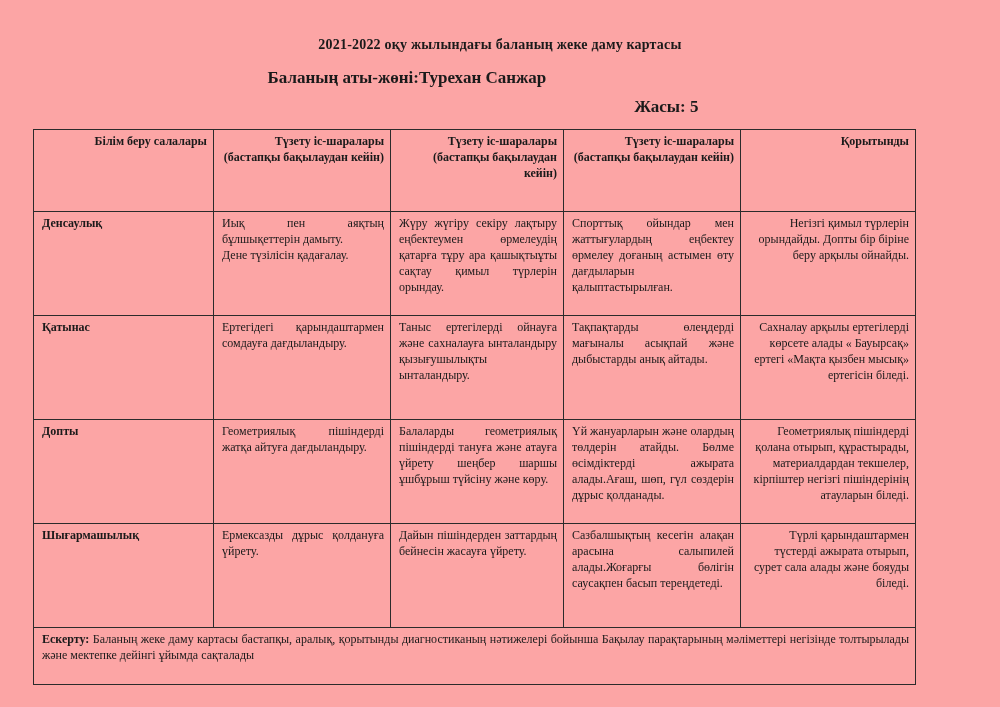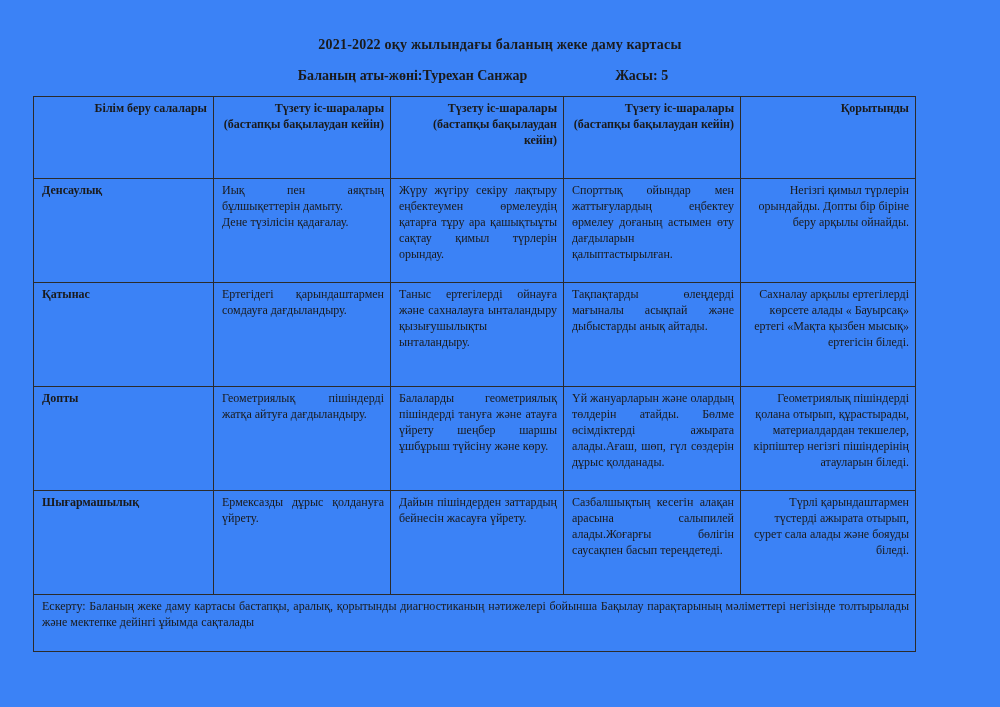--- a/index.html
+++ b/index.html
@@ -1,41 +1,41 @@
 <!DOCTYPE html>
 <html><head>
 <meta charset="utf-8">
 <style>
   * { margin: 0; padding: 0; box-sizing: border-box; }
   html, body { background: #e8e8e6; }
   .page {
     position: relative;
     width: 1000px;
     height: 707px;
-    background: #3b82f6;
+    background: #fca5a5;
     font-family: "Liberation Serif", "DejaVu Serif", serif;
     color: #1a1a1a;
     overflow: hidden;
   }
   .doc-title {
     padding-top: 37px;
     text-align: center;
     font-size: 14px;
     font-weight: bold;
     letter-spacing: 0.2px;
   }
   .subtitle-row {
     margin-top: 15px;
     display: flex;
     justify-content: center;
-    font-size: 14px;
+    font-size: 17px;
     font-weight: bold;
   }
   .subtitle-row .name  { margin-right: 88px; }
-  .subtitle-row .age   { margin-right: 34px; }
+  .subtitle-row .age   { margin-right: 34px; margin-top: 29px; }
   table.dev-table {
     margin: 12px 0 0 33px;
     width: 882px;
     border-collapse: collapse;
     table-layout: fixed;
     font-size: 12px;
     line-height: 16px;
   }
   .dev-table col.c1 { width: 180px; }
   .dev-table col.c2 { width: 177px; }
@@ -52,21 +52,21 @@
     height: 82px;
     text-align: right;
     font-size: 12px;
     font-weight: bold;
   }
   .dev-table tbody tr.data-row { height: 104px; }
   .dev-table td.category { font-weight: bold; }
   .dev-table td.col-b, .dev-table td.col-c, .dev-table td.col-d { text-align: justify; }
   .dev-table td.col-e { text-align: right; }
   .dev-table tr.note-row td { height: 57px; text-align: justify; }
-  .note-label { font-weight: normal; margin-top: 19px; }
+  .note-label { font-weight: bold; margin-top: 19px; }
 </style>
 </head>
 <body>
 
 <div class="page">
 
   <div class="doc-title">2021-2022 оқу жылындағы баланың жеке даму картасы</div>
 
   <div class="subtitle-row">
     <span class="name">Баланың аты-жөні:Турехан Санжар</span>

